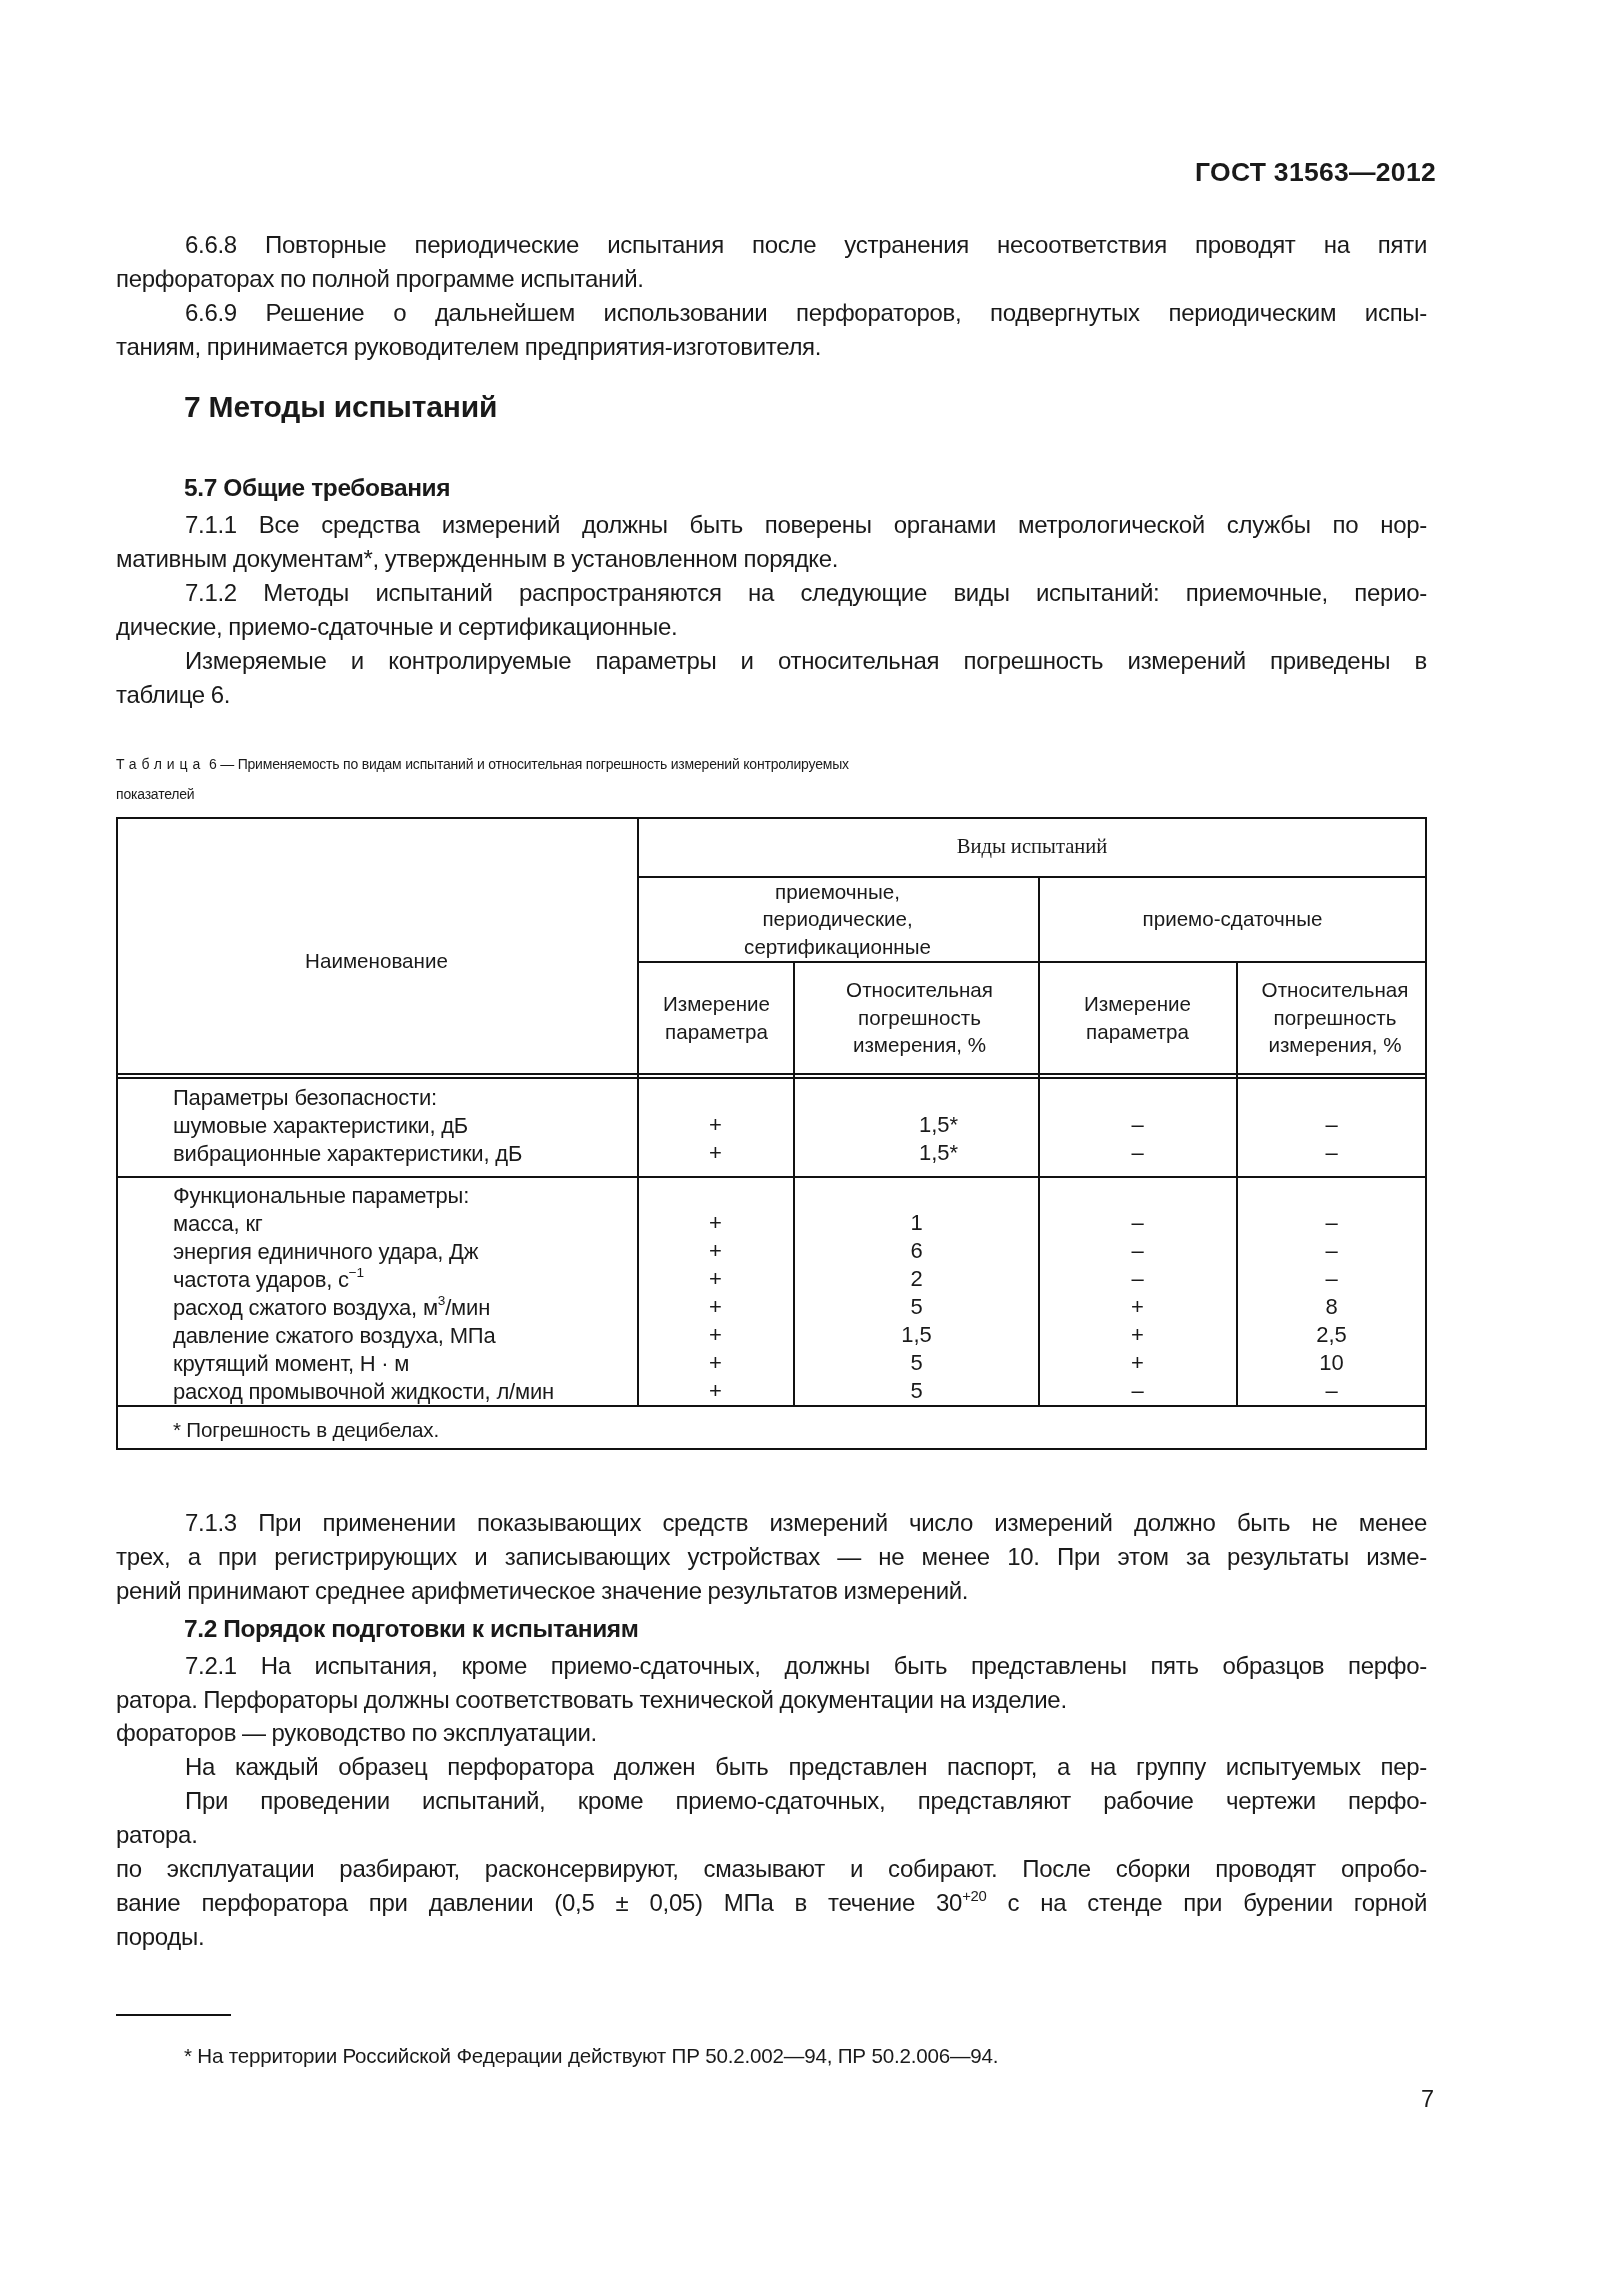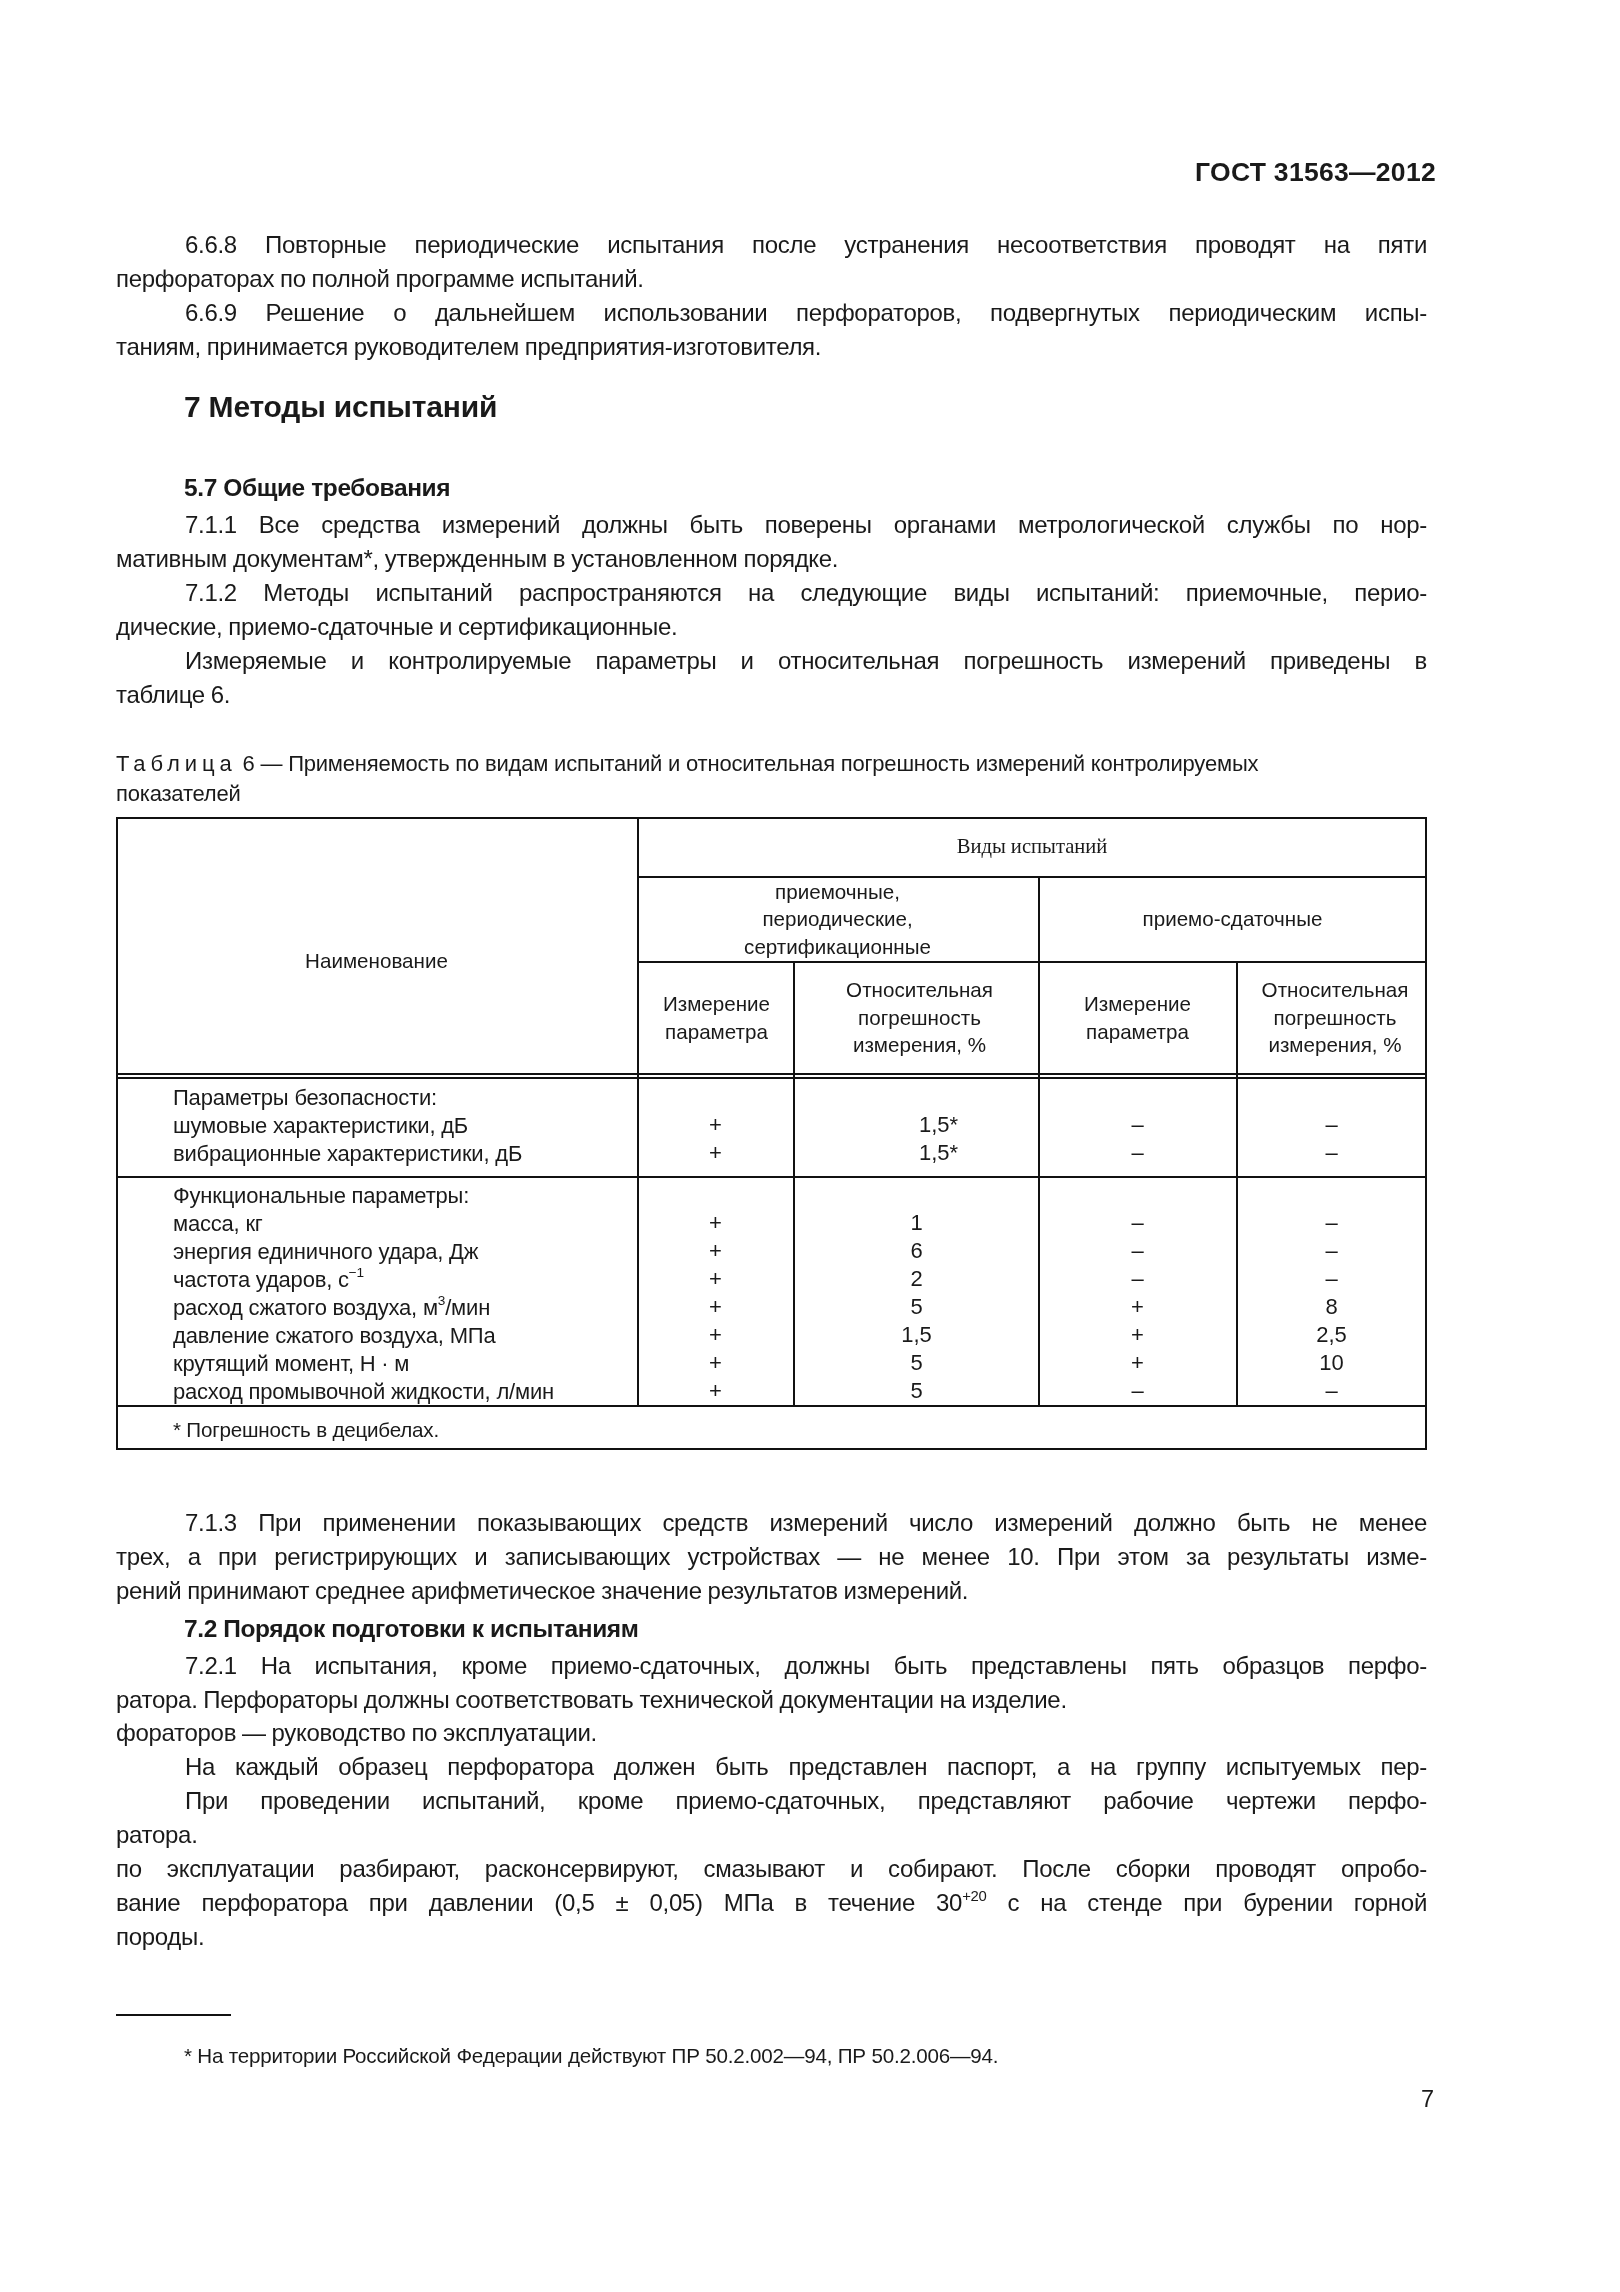--- a/index.html
+++ b/index.html
@@ -20,21 +20,21 @@
   .h1 {
     position: absolute; left: 184px; top: 390px;
     font-size: 30px; font-weight: bold; letter-spacing: -0.2px;
   }
   .h2 {
     position: absolute; left: 184px;
     font-size: 24.5px; font-weight: bold; letter-spacing: -0.4px;
   }
   .caption {
     position: absolute; left: 116px; top: 749px; width: 1313px;
-    font-size: 22px; line-height: 30px; letter-spacing: -0.2px;
+    font-size: 14px; line-height: 30px; letter-spacing: -0.2px;
   }
   .caption .spaced { letter-spacing: 4.9px; }
 
   
   .tbl { position: absolute; left: 116px; top: 817px; width: 1311px; height: 632px; }
   .hl { position: absolute; height: 0; border-top: 2px solid #111; }
   .vl { position: absolute; width: 0; border-left: 2px solid #111; }
   .cell {
     position: absolute; display: flex; align-items: center; justify-content: center;
     text-align: center; font-size: 20.6px; line-height: 27.4px;

